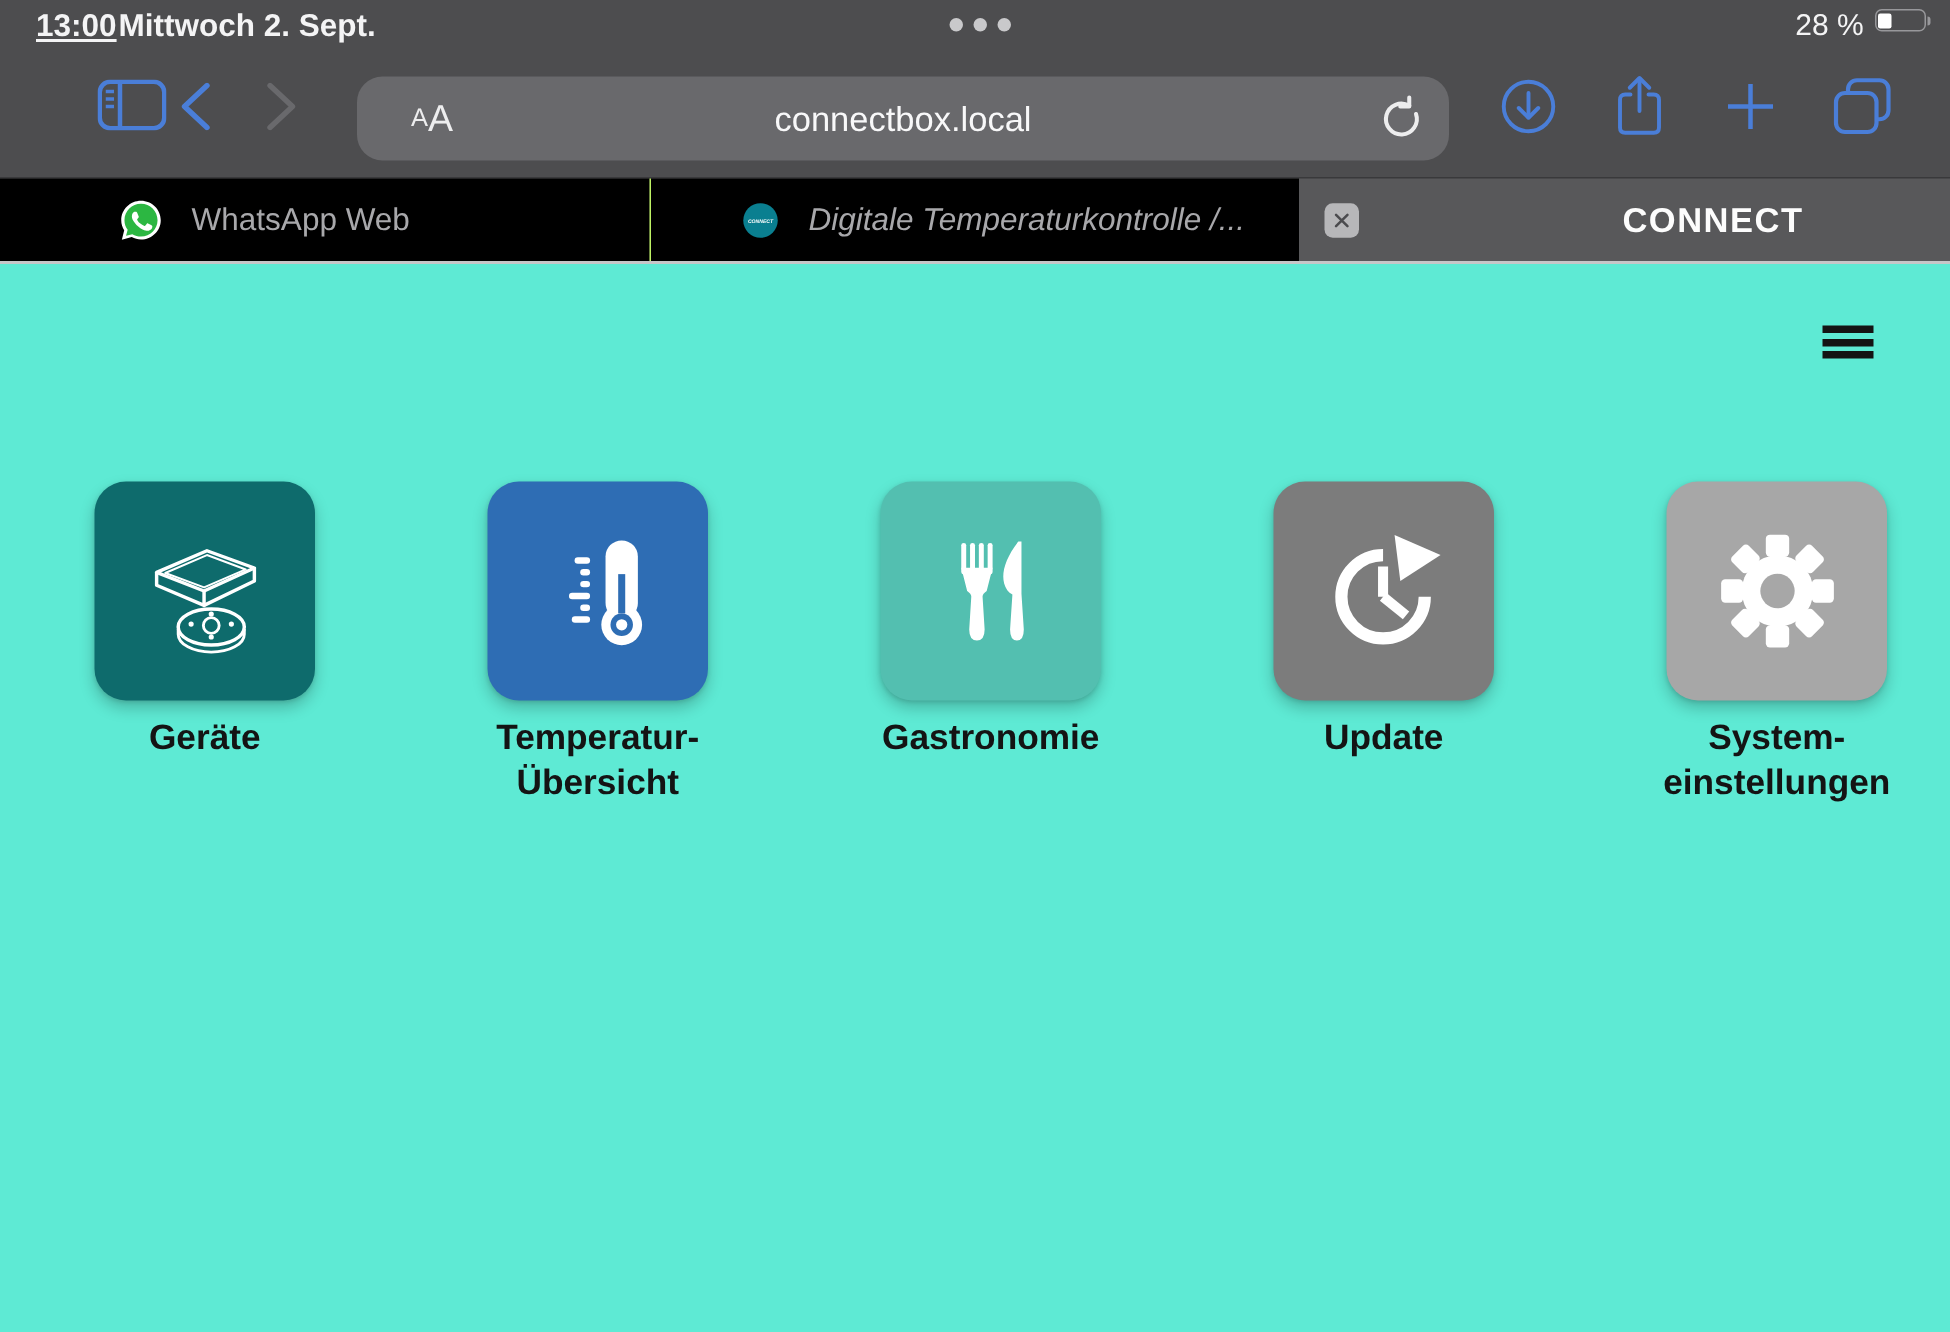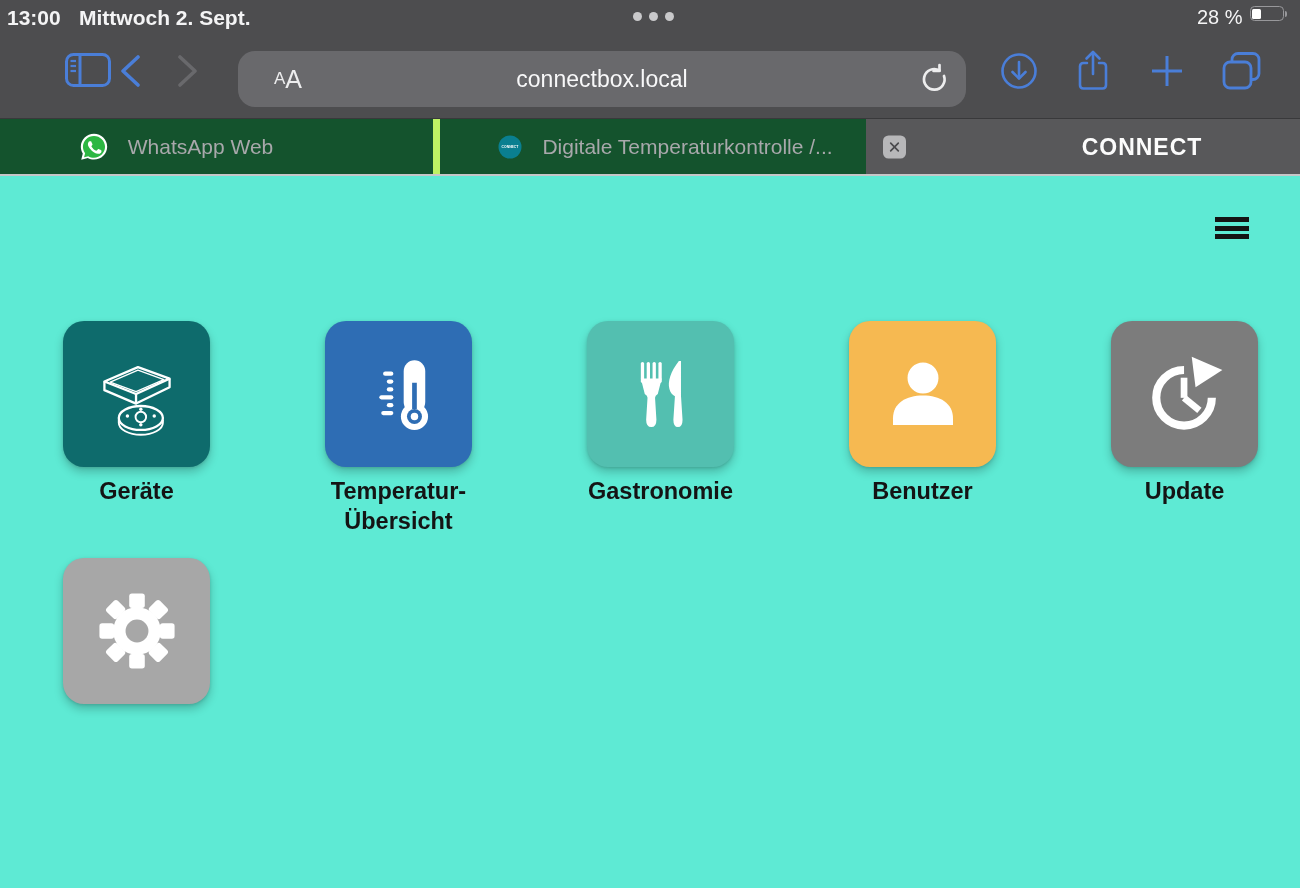--- a/index.html
+++ b/index.html
@@ -1,21 +1,21 @@
 <!DOCTYPE html>
 <html><head>
 <meta charset="utf-8">
 <style>
   * { box-sizing: border-box; }
   html,body { margin:0; padding:0; width:1300px; height:888px; overflow:hidden;
               font-family:"Liberation Sans", sans-serif; background:#fff; }
 
   
   .statusbar { height:40px; background:#4d4d4f; position:relative; color:#f4f4f5; }
-  .sb-time   { position:absolute; left:7px;  top:6px; font-size:21px; font-weight:700; }
+  .sb-time   { position:absolute; left:24px;  top:6px; font-size:21px; font-weight:700;text-decoration:underline; }
   .sb-date   { position:absolute; left:79px;  top:6px; font-size:21px; font-weight:700; }
   .sb-dots   { position:absolute; left:633px; top:12px; display:flex; gap:7px; }
   .sb-dots i { width:9px; height:9px; border-radius:50%; background:#c9c9cb; }
   .sb-right  { position:absolute; right:13px; top:6px; display:flex; align-items:flex-start; gap:7px; font-size:20px; }
   .battery   { display:flex; align-items:center; }
   .battery-body { width:34px; height:15px; border:1.5px solid #98989b; border-radius:4.5px; padding:1.5px; }
   .battery-fill { width:9px; height:100%; background:#fff; border-radius:1.5px; }
   .battery-nub  { width:2.5px; height:6px; background:#98989b; border-radius:0 2.5px 2.5px 0; margin-left:1px; }
 
   .navbar { height:78px; background:#4d4d4f; position:relative; }
@@ -34,23 +34,23 @@
               color:#ededee; background:none; border:none; cursor:pointer; }
   .reader .a-sm { font-size:17px; } .reader .a-lg { font-size:25px; }
   .url-text { width:100%; text-align:center; color:#f8f8f9; font-size:23px; }
   .reload   { position:absolute; right:16px; top:11px; background:none; border:none; padding:0; cursor:pointer; line-height:0; }
 
   
   .tabbar { height:58px; display:flex; background:#58585a;
             border-top:1px solid #39393b; border-bottom:2px solid #c6c6c8; }
   .tab { height:100%; display:flex; align-items:center; justify-content:center; gap:11px;
          white-space:nowrap; overflow:hidden; cursor:pointer; }
-  .tab.inactive { width:433px; background:#14532d; color:#a8a8ab; font-size:21px;gap:20px; }
+  .tab.inactive { width:433px; background:#000000; color:#a8a8ab; font-size:21px;gap:20px; }
   #tab-1 { padding-right:80px; }
-  #tab-2 { border-left:7px solid #bef264; padding-left:25px; }
+  #tab-2 { border-left:1px solid #bef264; padding-left:25px;font-style:italic; }
   .tab.active { flex:1; position:relative; background:transparent; }
   .tab-close { position:absolute; left:17px; top:50%; transform:translateY(-50%);
                width:23px; height:23px; background:#b7b7b9; border-radius:5.5px;
                display:flex; align-items:center; justify-content:center; border:none; cursor:pointer; }
   .active-title { position:absolute; left:276px; top:50%; transform:translate(-50%,-50%);
                   color:#fcfcfc; font-size:23px; font-weight:700; letter-spacing:1px; }
 
   
   .content { position:relative; height:712px; background:#5eead4; }
   .hamburger { position:absolute; top:41px; right:51px; background:none; border:none; padding:0; cursor:pointer; }
@@ -250,32 +250,20 @@
             <path d="M67.5 12 C58.5 23.5 55 34.5 57.2 42.5 C58.2 46.2 60.3 49 63.2 50.5 L61.5 76 Q61.5 84 66.5 84 Q71.5 84 71.5 76 L69.8 50 L69.8 12 Z"></path>
           </g>
         </svg>
       </div>
       <div class="tile-label">
         <span>Gastronomie</span>
           <span></span>
       </div>
     </div>
 
-    <div class="cell">
-      <div class="tile" style="background: rgb(246, 185, 81);">
-        <svg viewBox="0 0 96 96" width="90" height="90">
-          <circle cx="48" cy="31" r="16.5" fill="#ffffff"></circle>
-          <path d="M16 81 L16 74 C16 57.5 30 49.5 48 49.5 C66 49.5 80 57.5 80 74 L80 81 Z" fill="#ffffff"></path>
-        </svg>
-      </div>
-      <div class="tile-label">
-        <span>Benutzer</span>
-          <span></span>
-      </div>
-    </div>
 
     <div class="cell">
       <div class="tile" style="background: rgb(124, 124, 124);">
         <svg viewBox="0 0 96 96" width="92" height="92">
           <path d="M47 23 A29 29 0 1 0 76 52" fill="none" stroke="#ffffff" stroke-width="8.5"></path>
           <polygon points="55,9 87,23 59,41" fill="#ffffff"></polygon>
           <line x1="47" y1="52" x2="47" y2="31" stroke="#ffffff" stroke-width="7"></line>
           <line x1="47" y1="52" x2="63" y2="65" stroke="#ffffff" stroke-width="7"></line>
         </svg>
       </div>
@@ -295,16 +283,20 @@
             <rect x="39.5" y="7" width="17" height="16" rx="3" transform="rotate(90 48 48)"></rect>
             <rect x="39.5" y="7" width="17" height="16" rx="3" transform="rotate(135 48 48)"></rect>
             <rect x="39.5" y="7" width="17" height="16" rx="3" transform="rotate(180 48 48)"></rect>
             <rect x="39.5" y="7" width="17" height="16" rx="3" transform="rotate(225 48 48)"></rect>
             <rect x="39.5" y="7" width="17" height="16" rx="3" transform="rotate(270 48 48)"></rect>
             <rect x="39.5" y="7" width="17" height="16" rx="3" transform="rotate(315 48 48)"></rect>
           </g>
           <circle cx="48" cy="48" r="12.5" fill="#a7a7a7"></circle>
         </svg>
       </div>
+      <div class="tile-label">
+        <span>System-</span>
+          <span>einstellungen</span>
+      </div>
     </div>
 
   </div>
 </div>
 
 </body></html>

